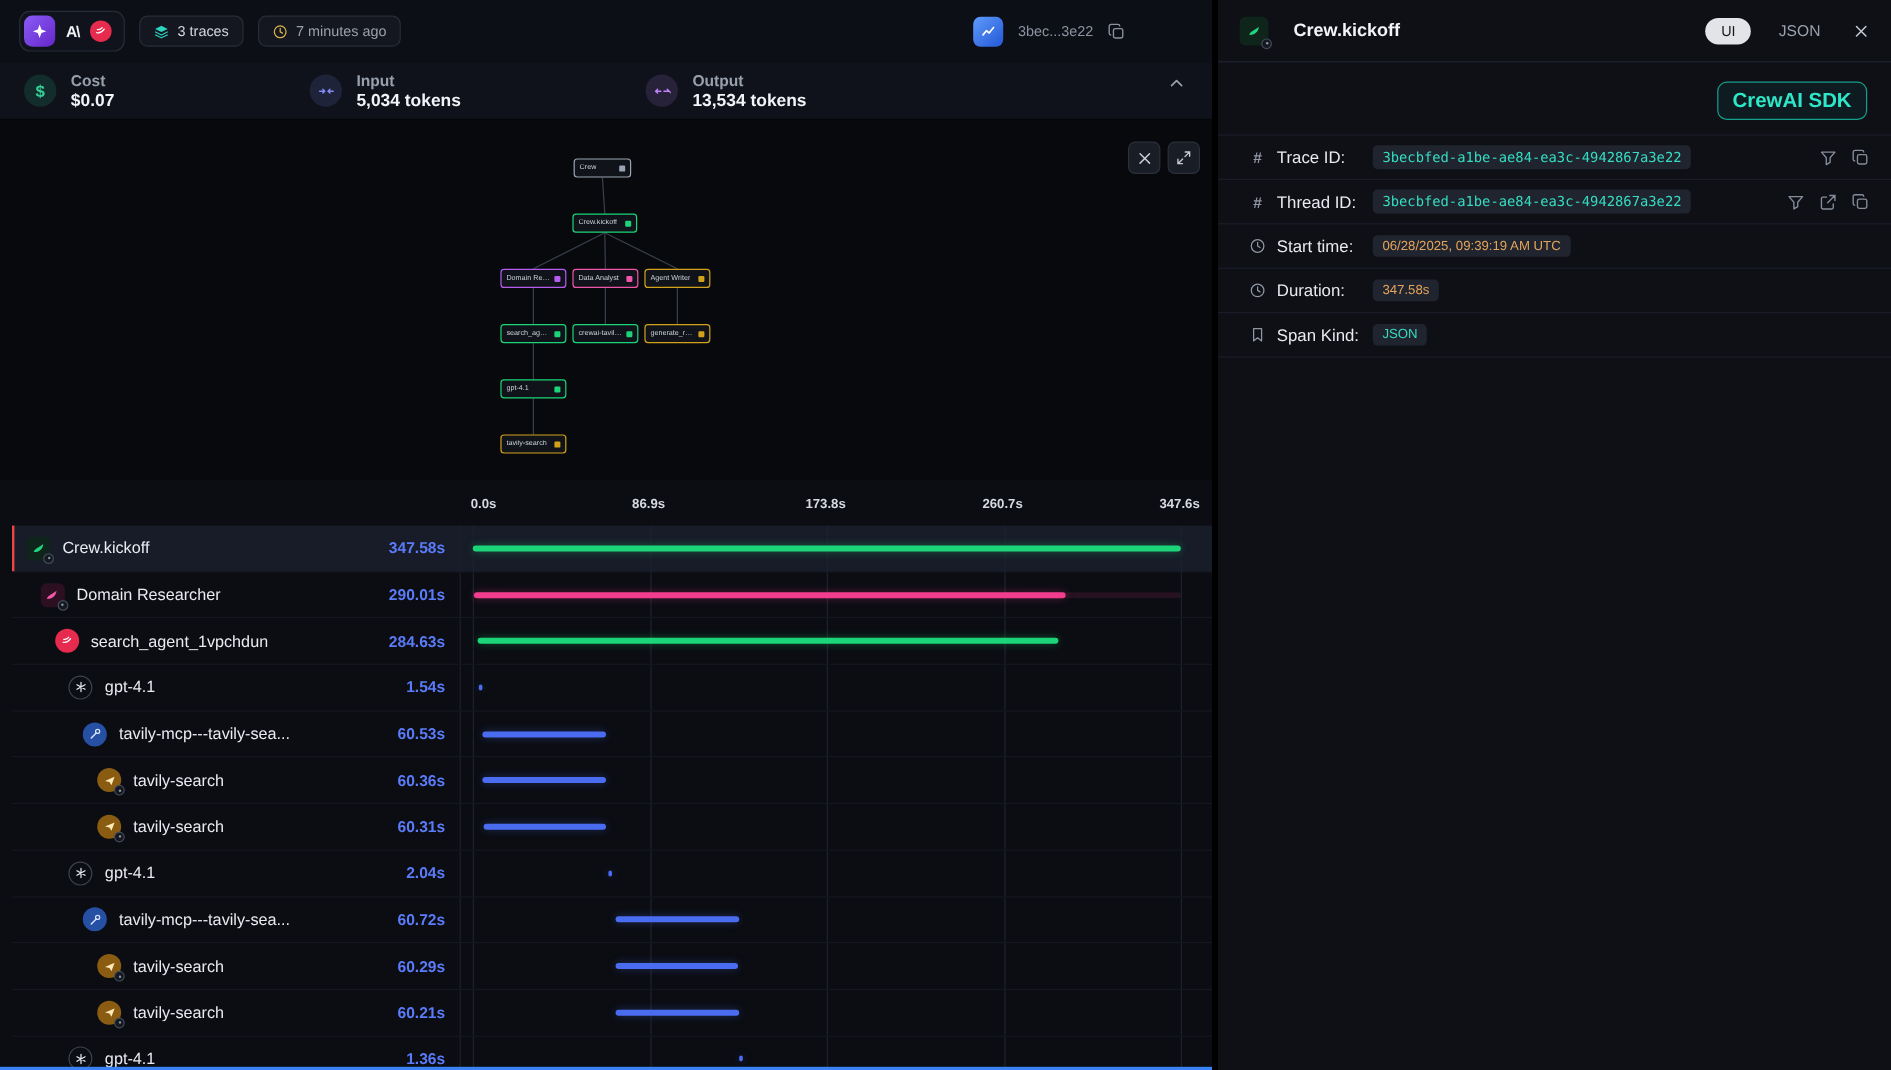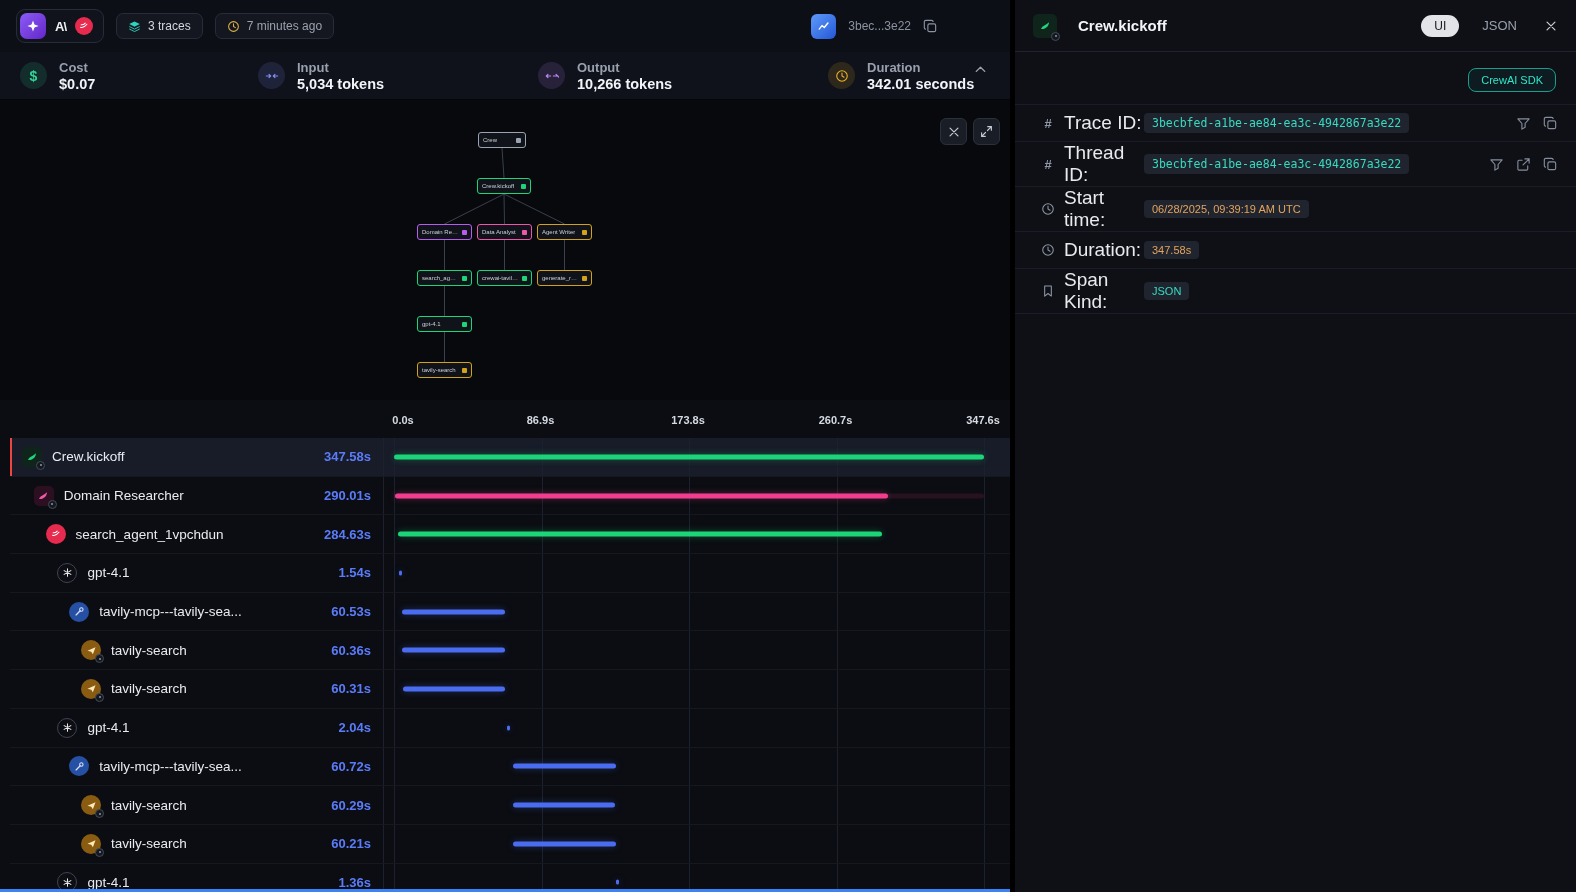--- a/index.html
+++ b/index.html
@@ -68,25 +68,25 @@
   .scrollline{position:absolute;bottom:0;left:0;width:1010px;height:3px;background:#3b82f6;z-index:5;cursor:grab}
 
   
   .right{position:absolute;left:1015px;top:0;width:561px;height:892px;background:#0e1016}
   .rp-header{height:52px;display:flex;align-items:center;gap:11px;padding:0 18px;border-bottom:1px solid #20242f}
   .rp-title{font-size:15px;font-weight:700;color:#f2f4f8}
   .pill-ui{margin-left:auto;background:#e3e4e8;color:#17181c;font-size:12px;font-weight:400;padding:4px 13px;border-radius:999px;cursor:pointer}
   .tab-json{font-size:13px;color:#9aa1ad;margin:0 12px;cursor:pointer}
   .rp-close{color:#c9cdd5;display:flex;align-items:center;cursor:pointer;margin-left:4px}
   .sdk-row{display:flex;justify-content:flex-end;padding:16px 20px 12px}
-  .sdk-badge{border:1px solid #169f8c;color:#2ee6c8;background:rgba(20,184,166,.07);font-size:11px;font-weight:400;padding:5px 12px;border-radius:8px}
+  .sdk-badge{border:1px solid #169f8c;color:#2ee6c8;background:rgba(20,184,166,.07);font-size:17px;font-weight:700;padding:5px 12px;border-radius:8px}
   .fields{border-top:1px solid #191d28}
   .frow{display:flex;align-items:center;min-height:37px;padding:0 18px 0 25px;border-bottom:1px solid #191d28}
   .f-ico{width:16px;flex:none;color:#8f97a5;font-size:13px;display:flex;justify-content:center;margin-right:8px}
-  .f-label{width:80px;flex:none;font-size:19px;color:#e8eaef}
+  .f-label{width:80px;flex:none;font-size:14px;color:#e8eaef}
   .f-val{background:#20242e;border-radius:4px;padding:3px 8px;font-size:11px;white-space:nowrap}
   .f-val.teal{color:#35dcc2}
   .f-val.orange{color:#e5a45c}
   .f-val.mono{font-family:"DejaVu Sans Mono",monospace;font-size:11.5px}
   .f-actions{margin-left:auto;display:flex;gap:12px;color:#858d9b}
   .act{display:flex;align-items:center;cursor:pointer}
   .attr-row{display:flex;align-items:center;padding:12px 18px 12px 25px;margin-top:4px;border-bottom:1px solid #191d28;cursor:pointer}
   .attr-ico{width:16px;height:16px;border-radius:4px;background:rgba(45,212,191,.16);display:flex;align-items:center;justify-content:center;margin-right:10px;flex:none}
   .attr-label{font-size:13.5px;font-weight:700;color:#eef0f4}
   .attr-chev{margin-left:auto;color:#aab0bc;display:flex;align-items:center}
@@ -171,33 +171,21 @@
         </span>
       </div>
       <div class="stat">
         <span class="stat-ic" style="background: rgba(192, 132, 252, 0.14); color: rgb(192, 132, 252);">
           <svg viewBox="0 0 16 16" width="14" height="14">
             <path d="M6.5 8h-5M1.5 8l1.9-1.8M1.5 8l1.9 1.8M9.5 8h5M14.5 8l-1.9-1.8M14.5 8l1.9 1.8" fill="none" stroke="currentColor" stroke-width="1.3" stroke-linecap="round"></path>
           </svg>
         </span>
         <span class="stat-tx">
           <span class="stat-label">Output</span>
-          <span class="stat-value">10,266 tokens</span>
-        </span>
-      </div>
-      <div class="stat">
-        <span class="stat-ic" style="background: rgba(240, 180, 41, 0.14); color: rgb(240, 180, 41);">
-          <svg viewBox="0 0 16 16" width="14" height="14">
-            <circle cx="8" cy="8" r="6" fill="none" stroke="currentColor" stroke-width="1.2"></circle>
-            <path d="M8 4.6V8l2.3 1.4" fill="none" stroke="currentColor" stroke-width="1.2" stroke-linecap="round"></path>
-          </svg>
-        </span>
-        <span class="stat-tx">
-          <span class="stat-label">Duration</span>
-          <span class="stat-value">342.01 seconds</span>
+          <span class="stat-value">13,534 tokens</span>
         </span>
       </div>
     </div>
 
   <div class="graph">
     <div class="gbtns">
       <span class="gbtn">
           <svg viewBox="0 0 16 16" width="14" height="14">
             <path d="M3.5 3.5l9 9M12.5 3.5l-9 9" stroke="currentColor" stroke-width="1.4" stroke-linecap="round"></path>
           </svg>

